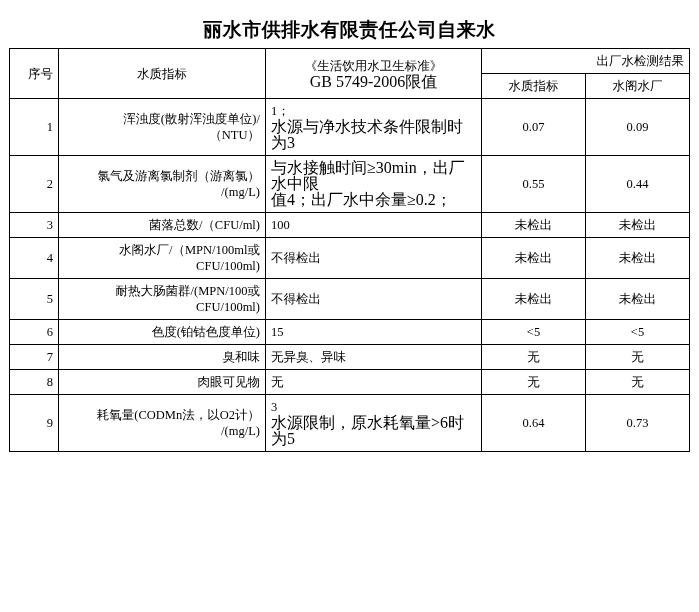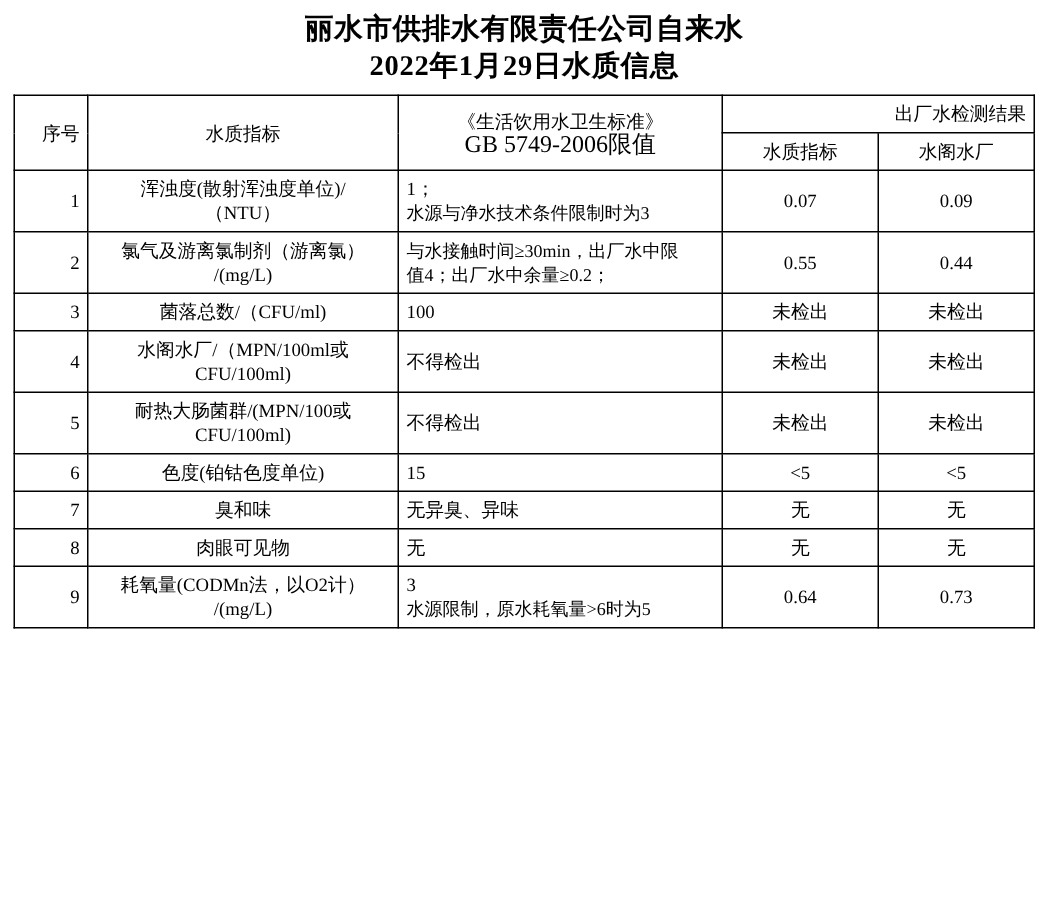--- a/index.html
+++ b/index.html
@@ -15,21 +15,21 @@
     overflow: hidden;
   }
   .page {
     position: relative;
     width: 699px;
     height: 612px;
     box-sizing: border-box;
   }
   .title-block {
     text-align: center;
-    padding-top: 7px;
+    padding-top: 17px;
   }
   .title-line {
     font-family: "Liberation Serif", serif;
     font-weight: bold;
     font-size: 19px;
     line-height: 25px;
     letter-spacing: 0.5px;
   }
   table.water {
     border-collapse: collapse;
@@ -43,39 +43,38 @@
     font-size: 12.5px;
     padding: 4px 5px;
     vertical-align: middle;
     line-height: 16px;
   }
   th {
     font-weight: normal;
     text-align: center;
   }
   .c-idx { width: 38px; text-align: right; }
-  .c-ind { width: 196px; text-align: center; }
+  .c-ind { width: 196px; text-align: right; }
   .c-std { width: 205px; }
   .c-res { width: 120px; text-align: center; }
 
   .hdr-ind { text-align: center; }
   .std-head-l1 { display: block; }
   .std-head-l2 { display: block; font-size: 16px; }
   .res-head { text-align: right; }
   .two-line { display: block; }
-  .std-small { font-size: 12px; }
+  .std-small { font-size: 16px; }
 </style>
 </head>
 <body>
 
 <div class="page">
 
   <div class="title-block">
     <div class="title-line">丽水市供排水有限责任公司自来水</div>
-    <div class="title-line">2022年1月29日水质信息</div>
   </div>
 
   <table class="water">
     <thead>
       <tr>
         <th class="c-idx" rowspan="2">序号</th>
         <th class="c-ind hdr-ind" rowspan="2">水质指标</th>
         <th class="c-std" rowspan="2">
           <span class="std-head-l1">《生活饮用水卫生标准》</span>
           <span class="std-head-l2">GB 5749-2006限值</span>

